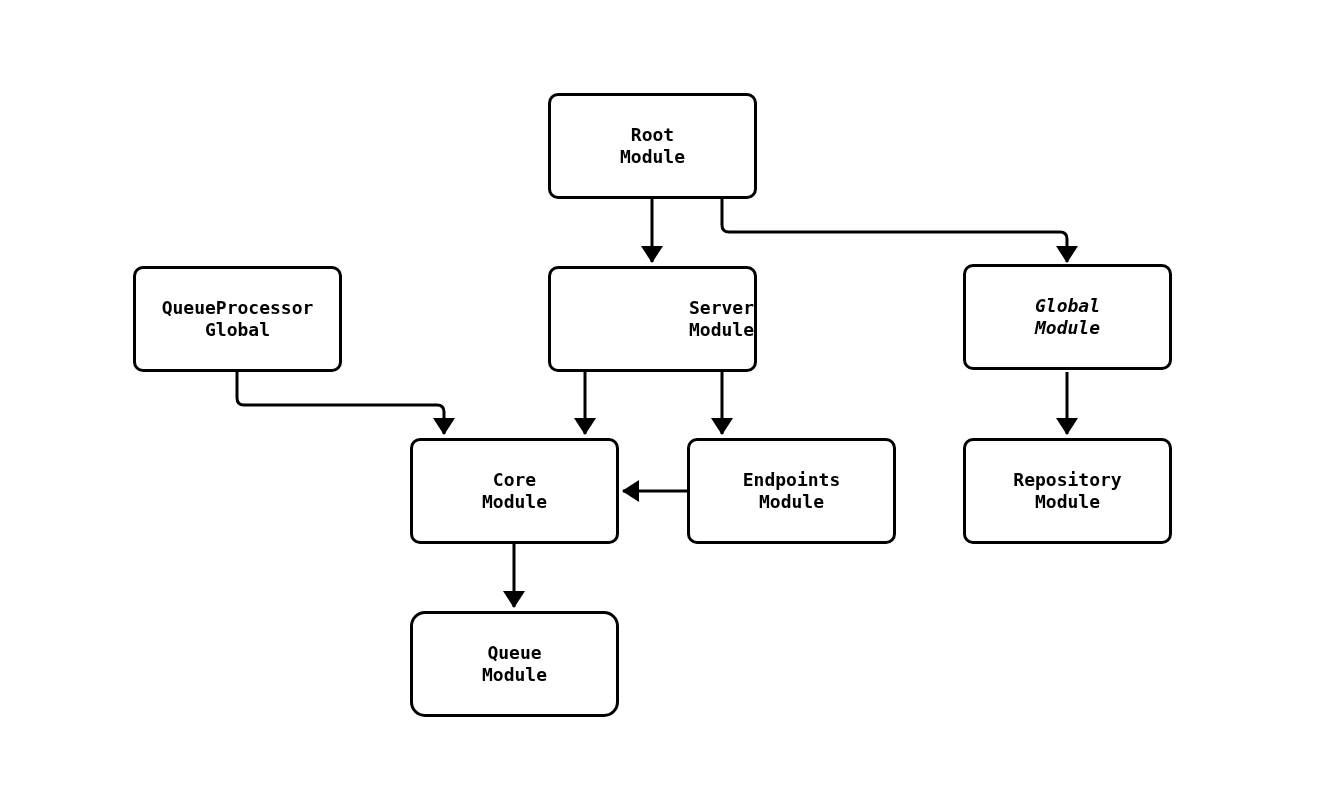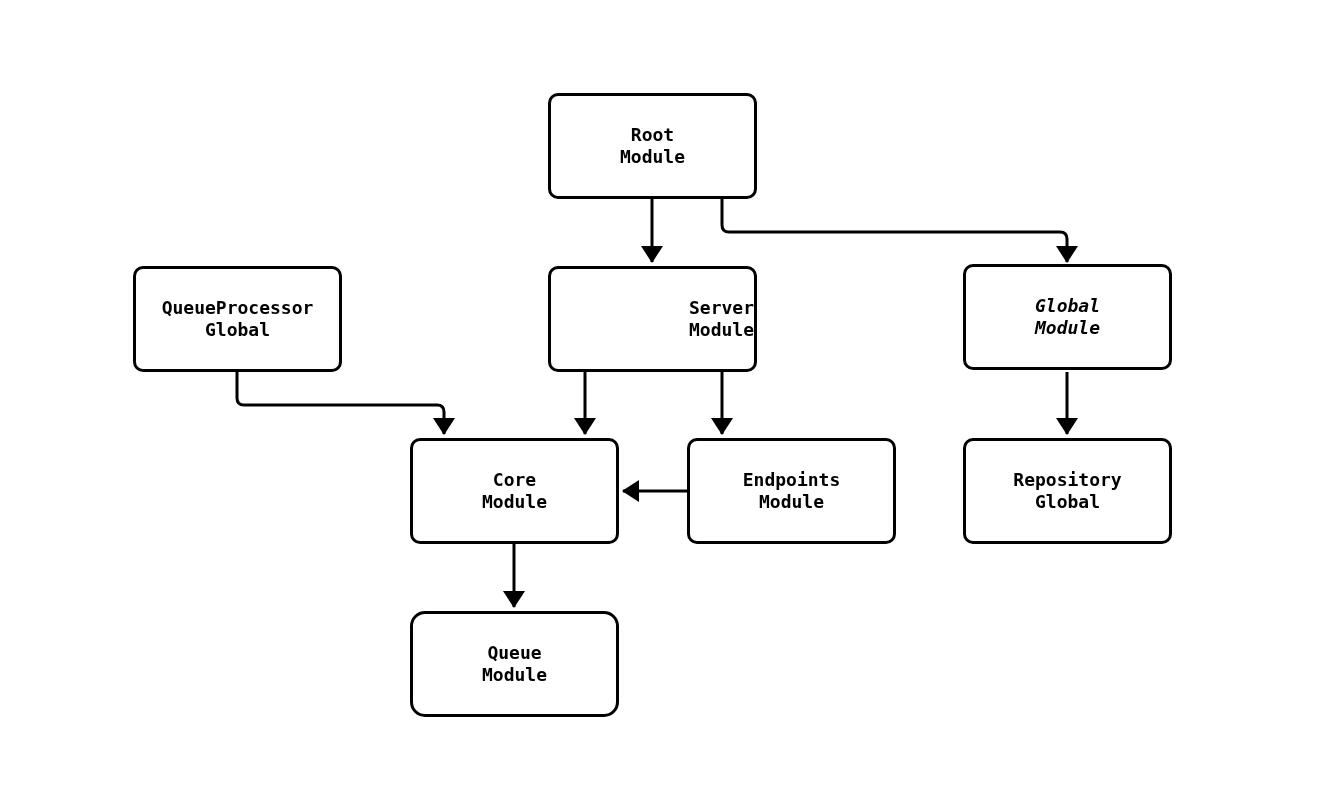--- a/index.html
+++ b/index.html
@@ -97,21 +97,21 @@
 Module</span>
   </div>
 
   <div class="node n-endpoints">
     <span>Endpoints
 Module</span>
   </div>
 
   <div class="node n-repository">
     <span>Repository
-Global</span>
+Module</span>
   </div>
 
   <div class="node n-queue">
     <span>Queue
 Module</span>
   </div>
 
 </div>
 
 </body></html>

